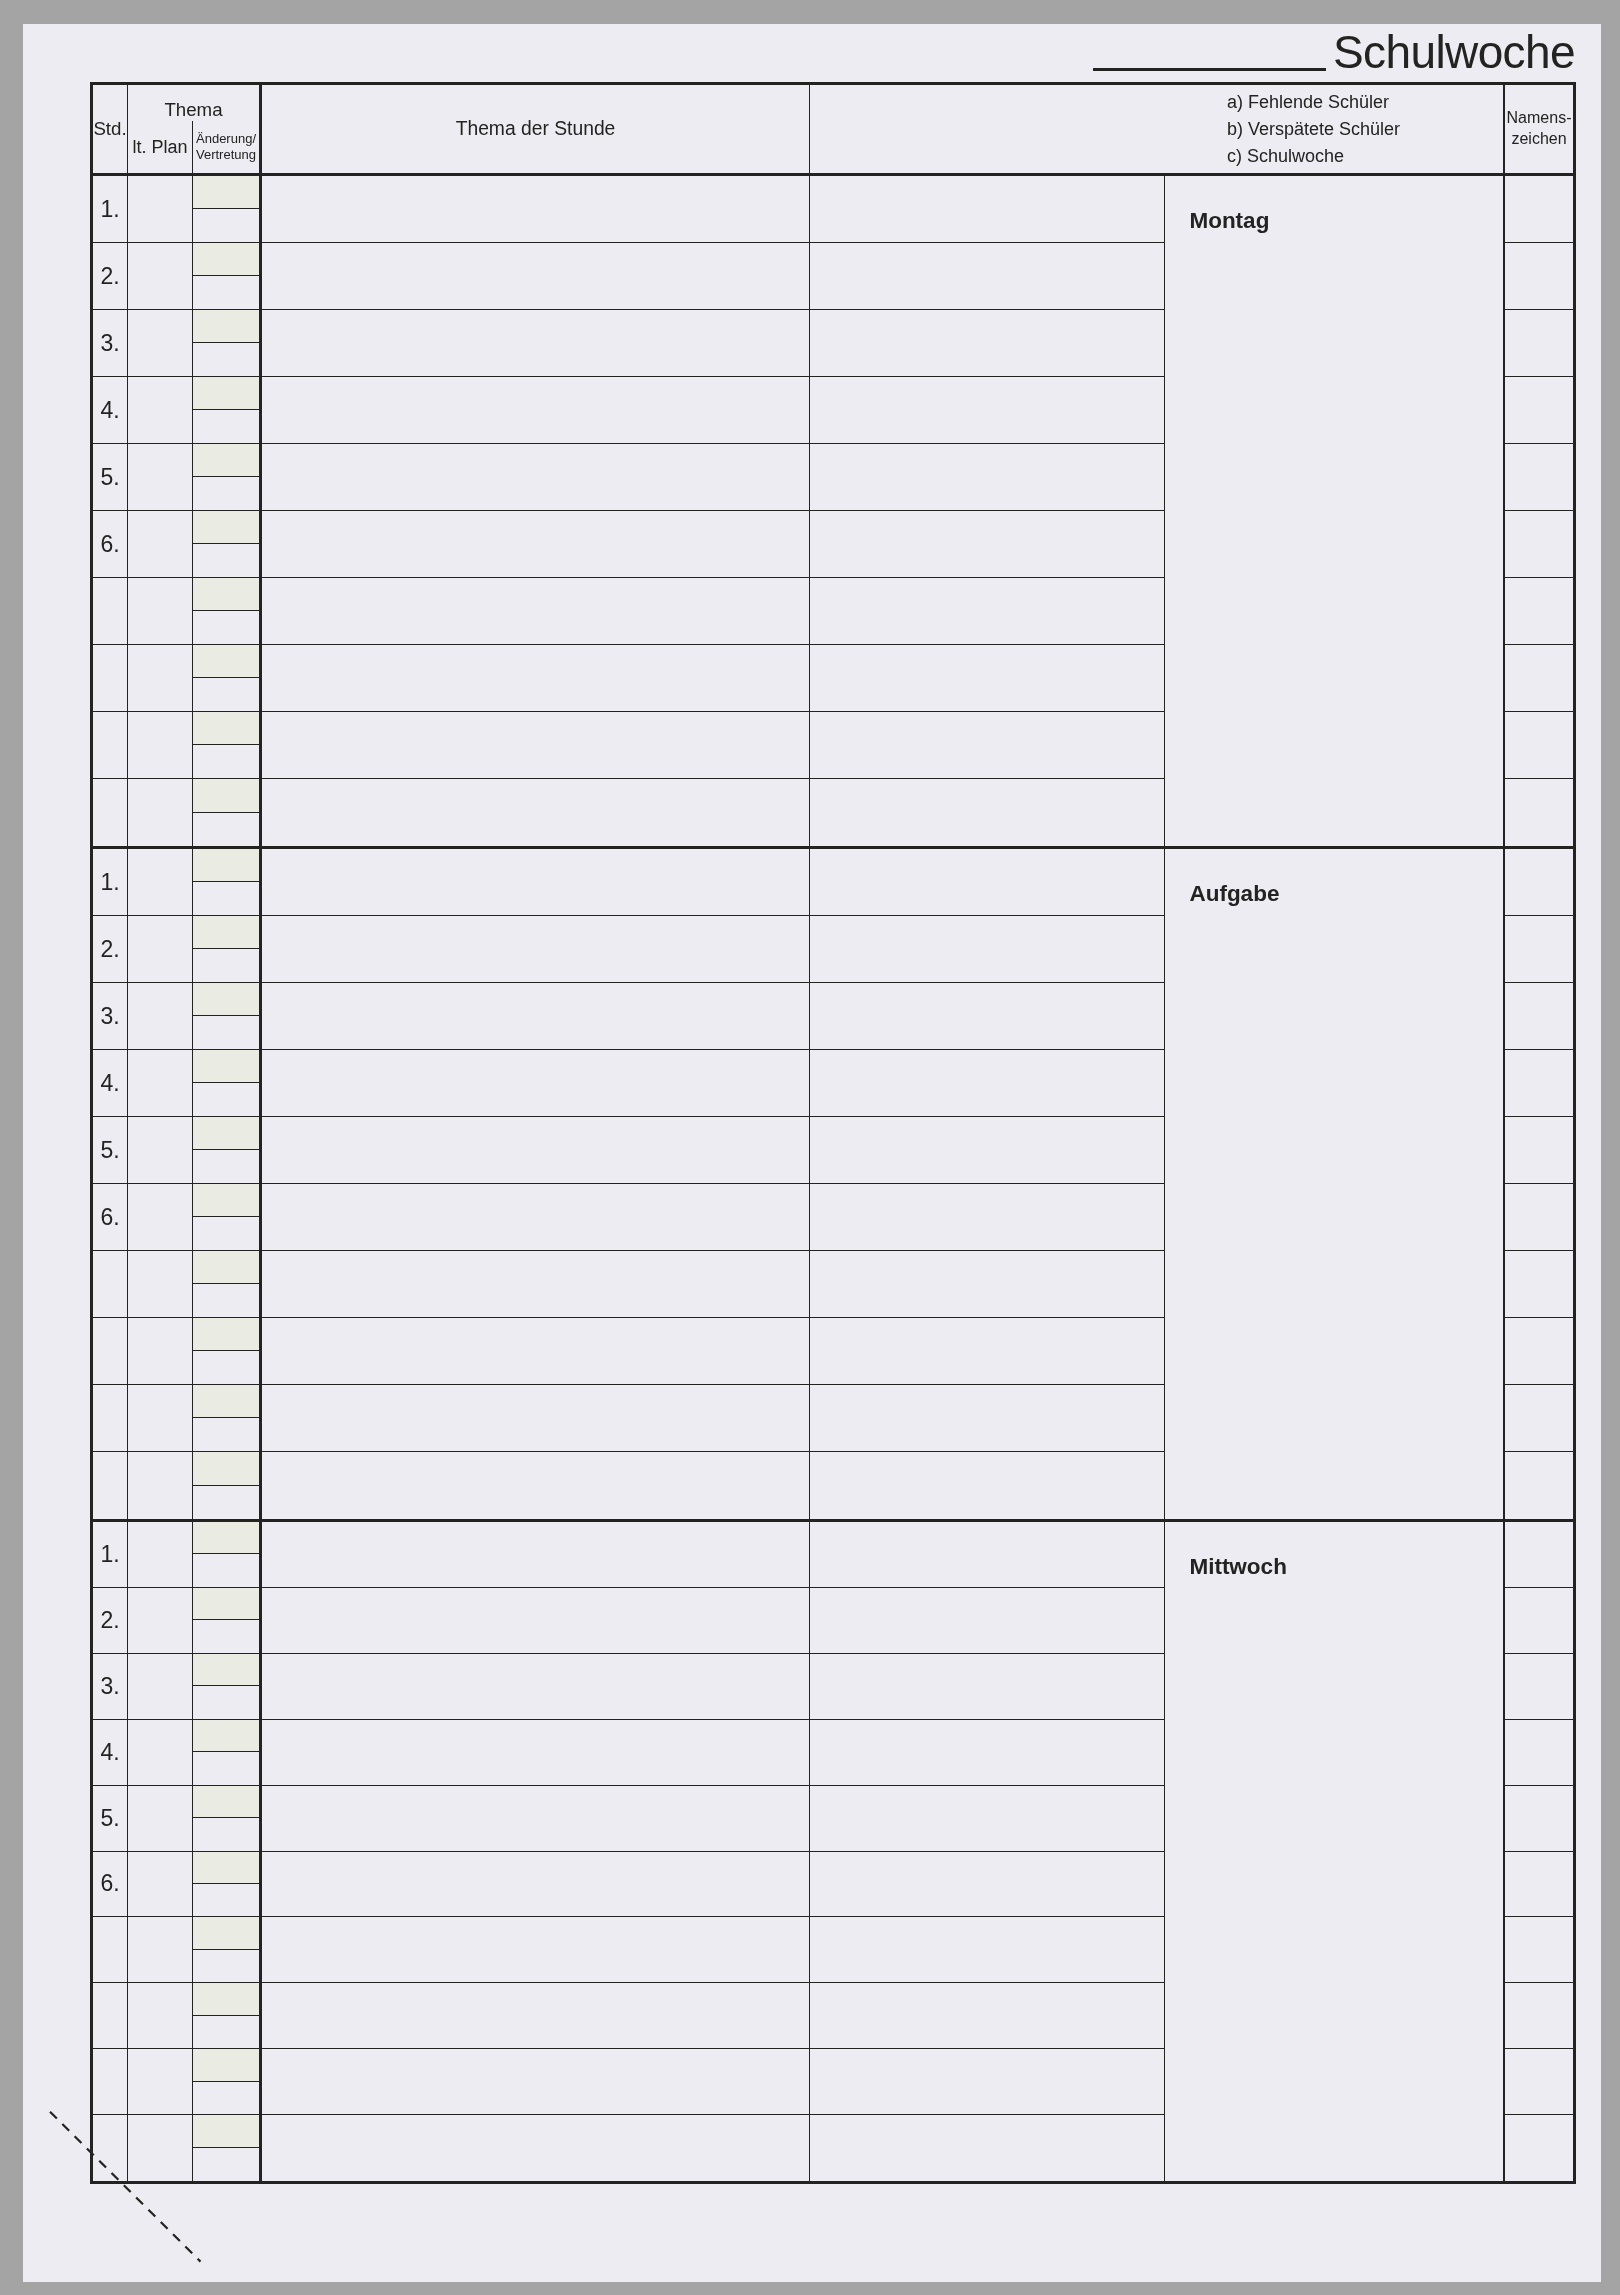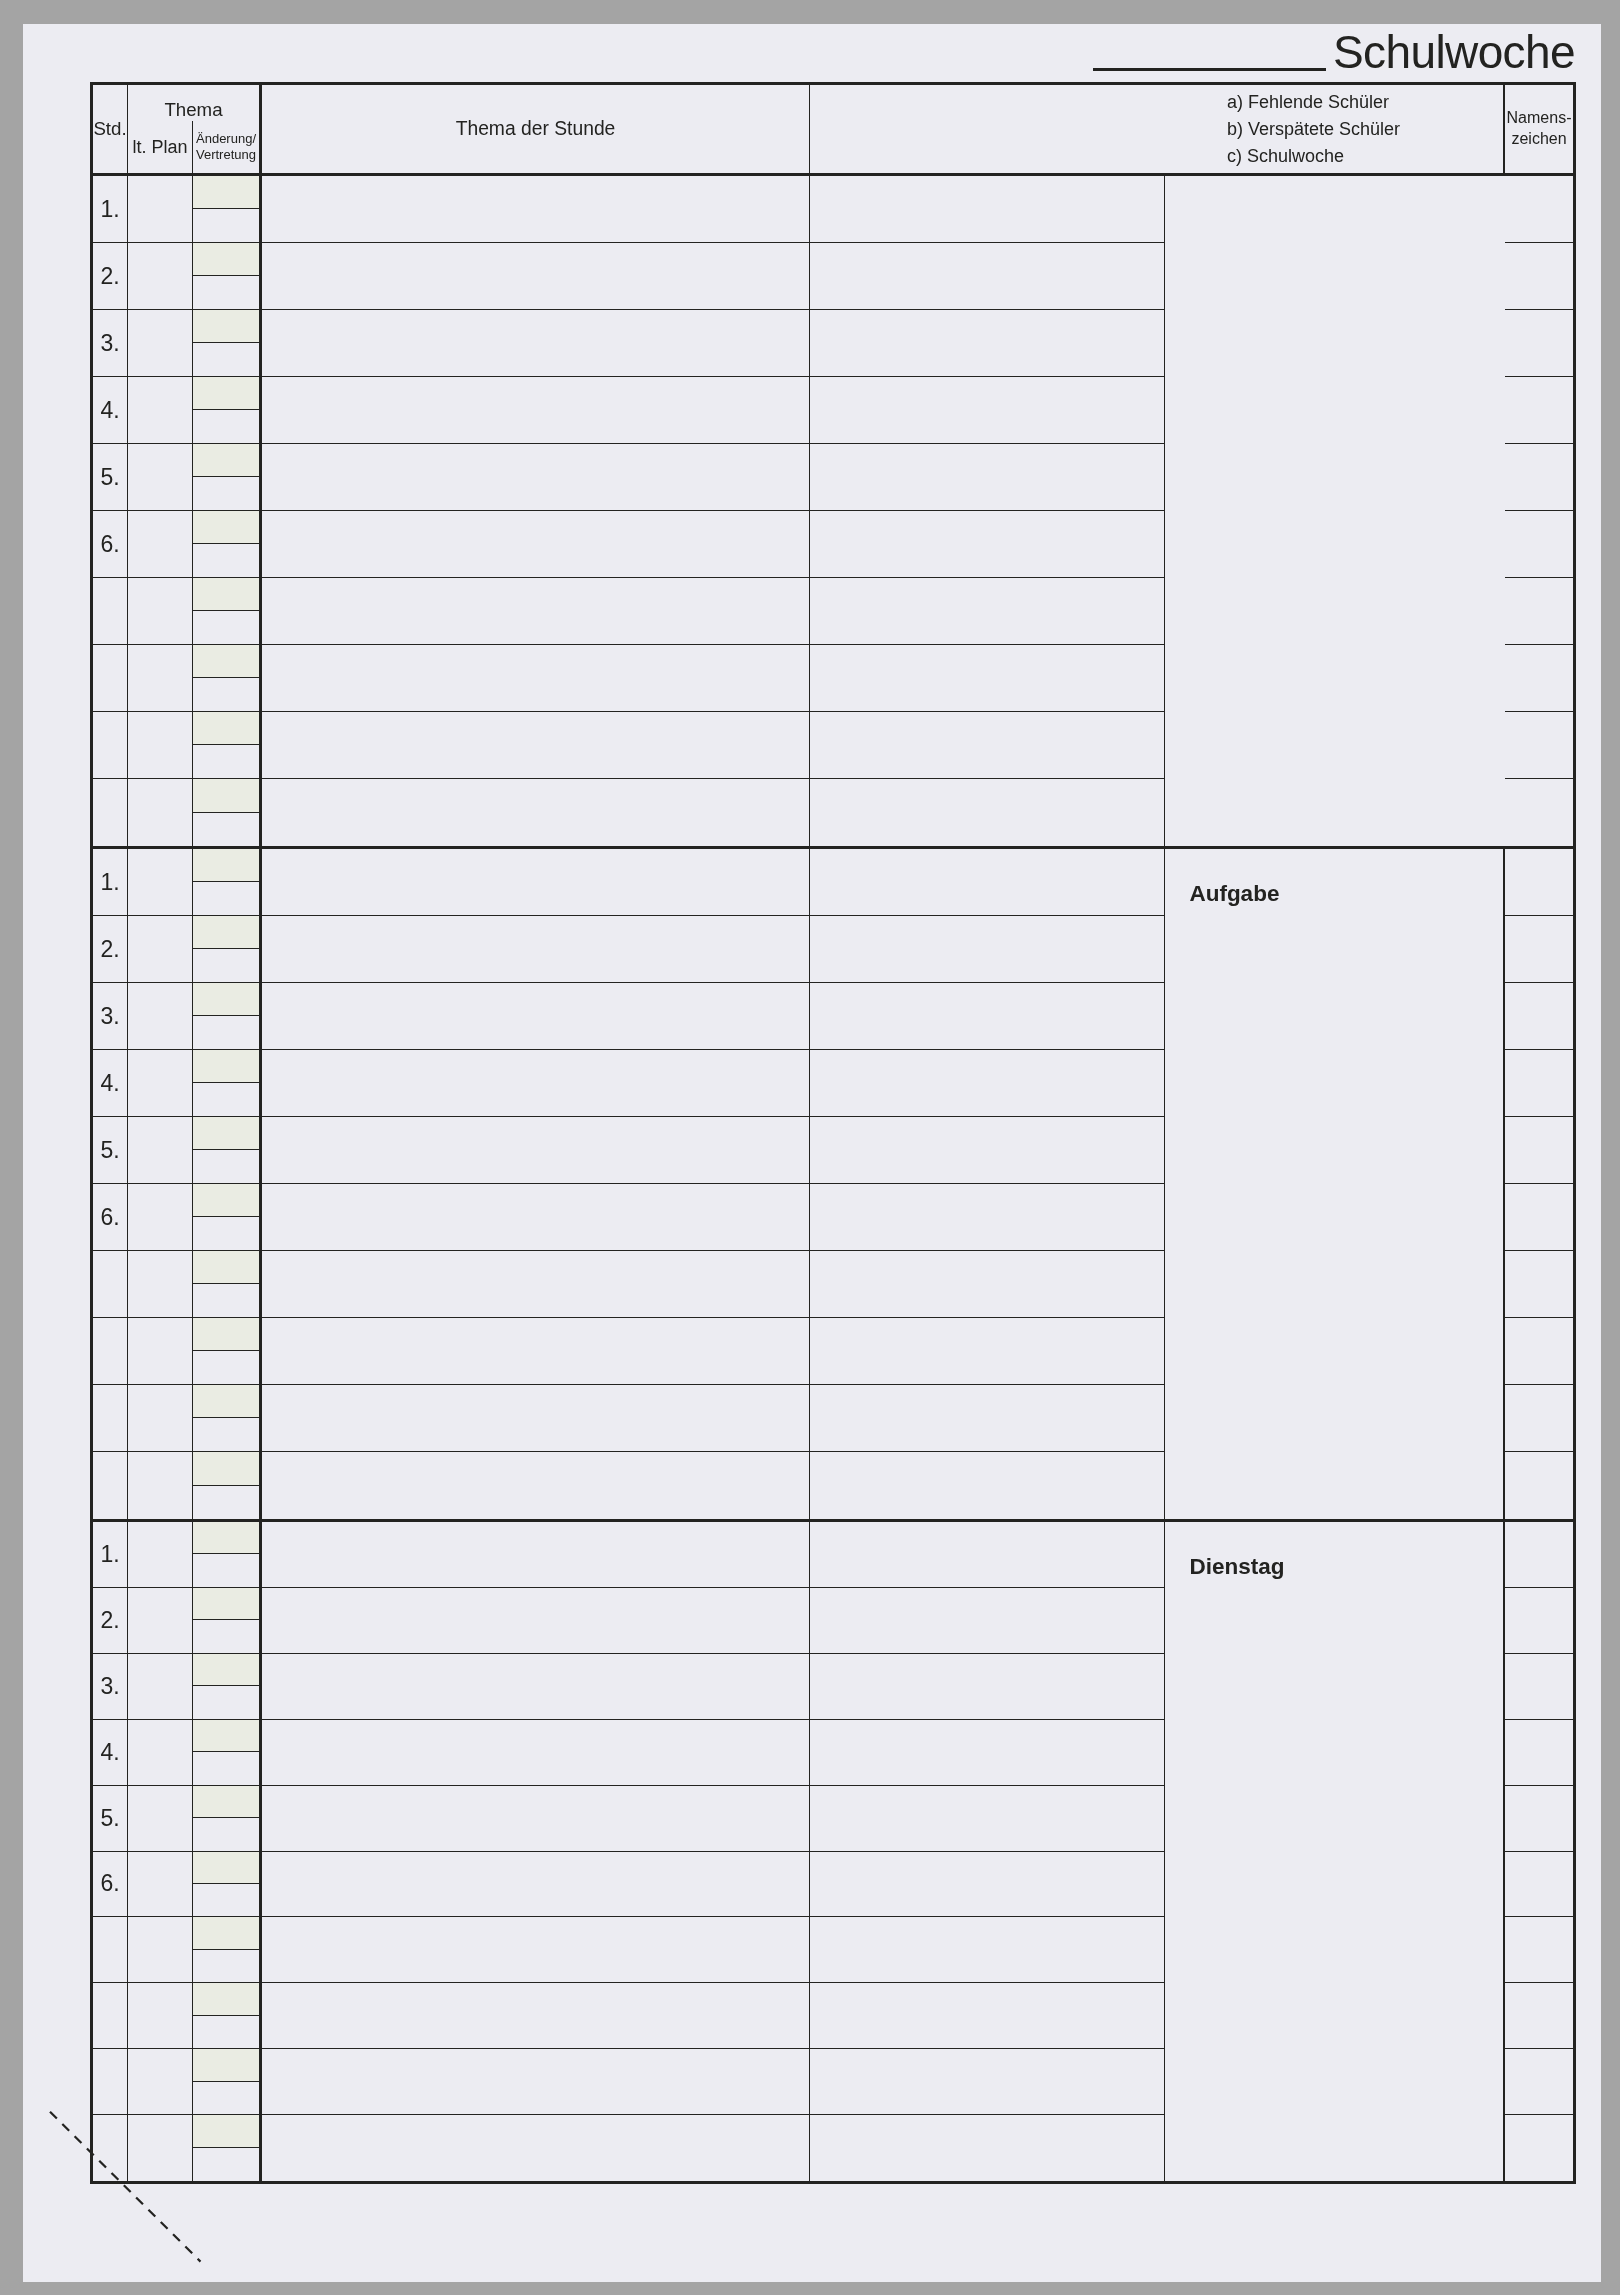--- a/index.html
+++ b/index.html
@@ -112,20 +112,23 @@
         <div>b) Verspätete Schüler</div>
         <div>c) Schulwoche</div>
       </div>
       <div class="h-nz">
         <div>Namens-</div>
         <div>zeichen</div>
       </div>
     </div>
 
     <div class="day-block b1">
+        <div class="cell c-bem">
+          <div class="day-label">Montag</div>
+        </div>
         <div class="cell c-std rb" style="grid-area: 1 / 1;">1.</div>
         <div class="cell c-plan rb" style="grid-area: 1 / 2;"></div>
         <div class="cell c-aend rb" style="grid-area: 1 / 3;">
           <div class="aend-top"></div>
         </div>
         <div class="cell c-thema rb" style="grid-area: 1 / 4;"></div>
         <div class="cell c-aufgabe rb" style="grid-area: 1 / 5;"></div>
         <div class="cell c-nz rb" style="grid-area: 1 / 7;"></div>
         <div class="cell c-std rb" style="grid-area: 2 / 1;">2.</div>
         <div class="cell c-plan rb" style="grid-area: 2 / 2;"></div>
@@ -280,21 +283,21 @@
         <div class="cell c-plan" style="grid-area: 10 / 2;"></div>
         <div class="cell c-aend" style="grid-area: 10 / 3;">
           <div class="aend-top"></div>
         </div>
         <div class="cell c-thema" style="grid-area: 10 / 4;"></div>
         <div class="cell c-aufgabe" style="grid-area: 10 / 5;"></div>
         <div class="cell c-nz" style="grid-area: 10 / 7;"></div>
       </div>
     <div class="day-block b3">
         <div class="cell c-bem">
-          <div class="day-label">Dienstag</div>
+          <div class="day-label">Mittwoch</div>
         </div>
         <div class="cell c-std rb" style="grid-area: 1 / 1;">1.</div>
         <div class="cell c-plan rb" style="grid-area: 1 / 2;"></div>
         <div class="cell c-aend rb" style="grid-area: 1 / 3;">
           <div class="aend-top"></div>
         </div>
         <div class="cell c-thema rb" style="grid-area: 1 / 4;"></div>
         <div class="cell c-aufgabe rb" style="grid-area: 1 / 5;"></div>
         <div class="cell c-nz rb" style="grid-area: 1 / 7;"></div>
         <div class="cell c-std rb" style="grid-area: 2 / 1;">2.</div>

